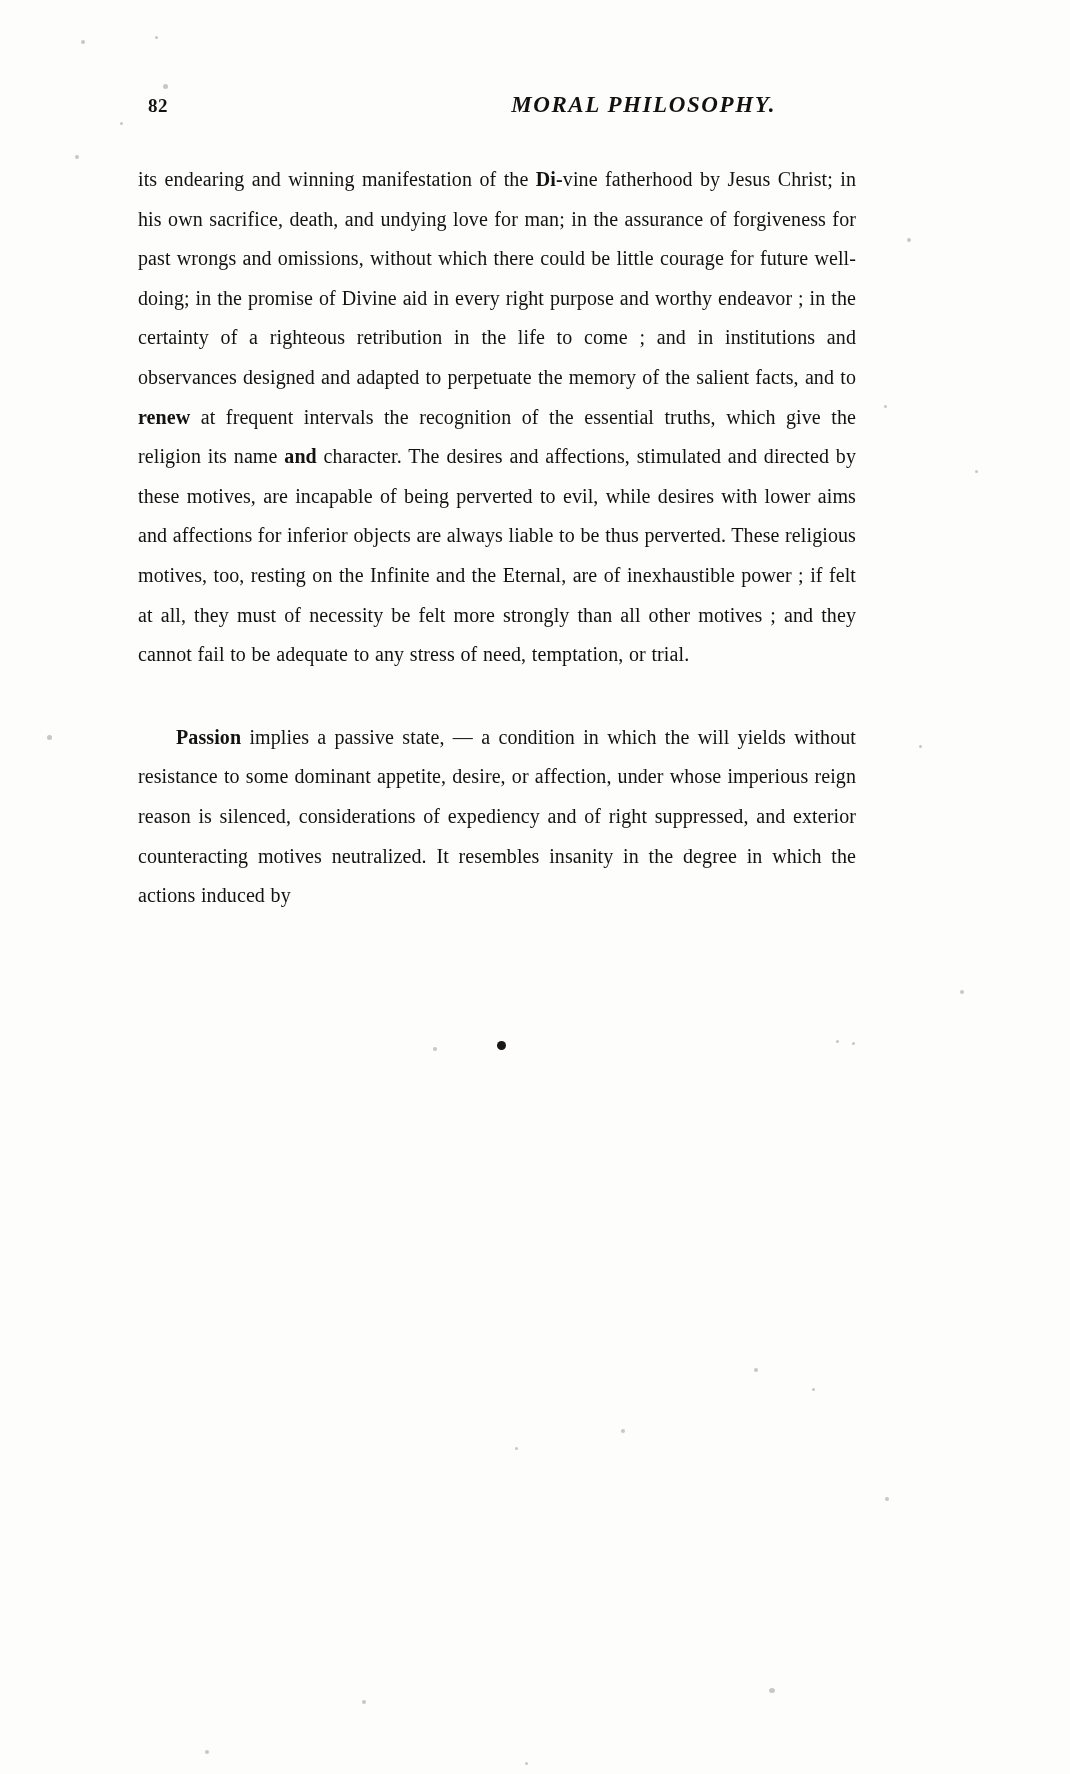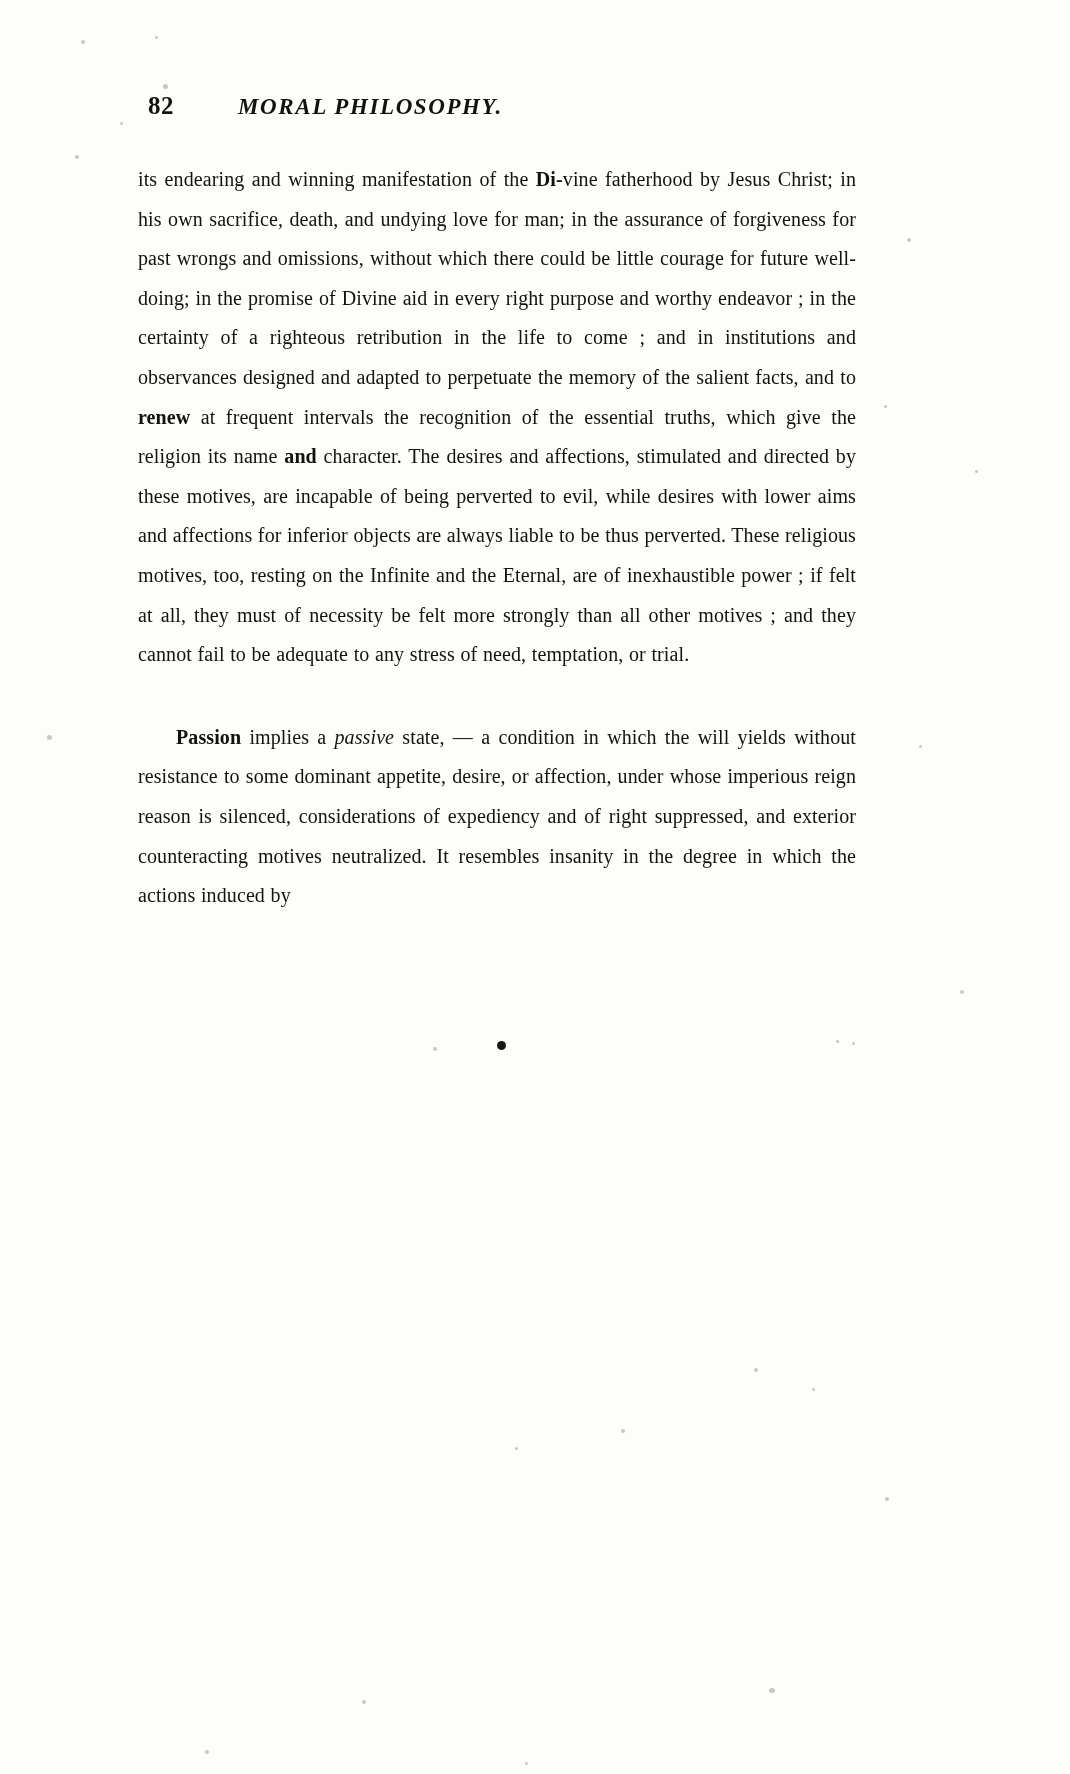--- a/index.html
+++ b/index.html
@@ -36,30 +36,30 @@
     width: 718px;
   }
 
   .running-head {
     display: flex;
     align-items: baseline;
     height: 42px;
     margin-bottom: 26px;
   }
   .folio {
-    font-size: 25px;
+    font-size: 19px;
     font-weight: 700;
     letter-spacing: 0.5px;
     width: 100px;
     padding-left: 10px;
     box-sizing: border-box;
   }
   .head-title {
     flex: 1;
-    text-align: left;
+    text-align: right;
     font-size: 23px;
     font-style: italic;
     font-weight: 700;
     letter-spacing: 1.6px;
     padding-right: 80px;
   }
 
   p.body-par {
     margin: 0;
     font-size: 20px;
@@ -67,21 +67,21 @@
     text-align: justify;
     text-justify: inter-word;
     letter-spacing: 0.1px;
     word-spacing: 0.5px;
   }
   p.par-2 {
     margin-top: 43px;
     text-indent: 38px;
   }
   p .b { font-weight: 700; }
-  p .i { font-style: italic; }
+  p .i { }
 
   .mid-dot {
     position: absolute;
     left: 497px;
     top: 1041px;
     width: 9px;
     height: 9px;
     background: #1a1714;
     border-radius: 50%;
   }

